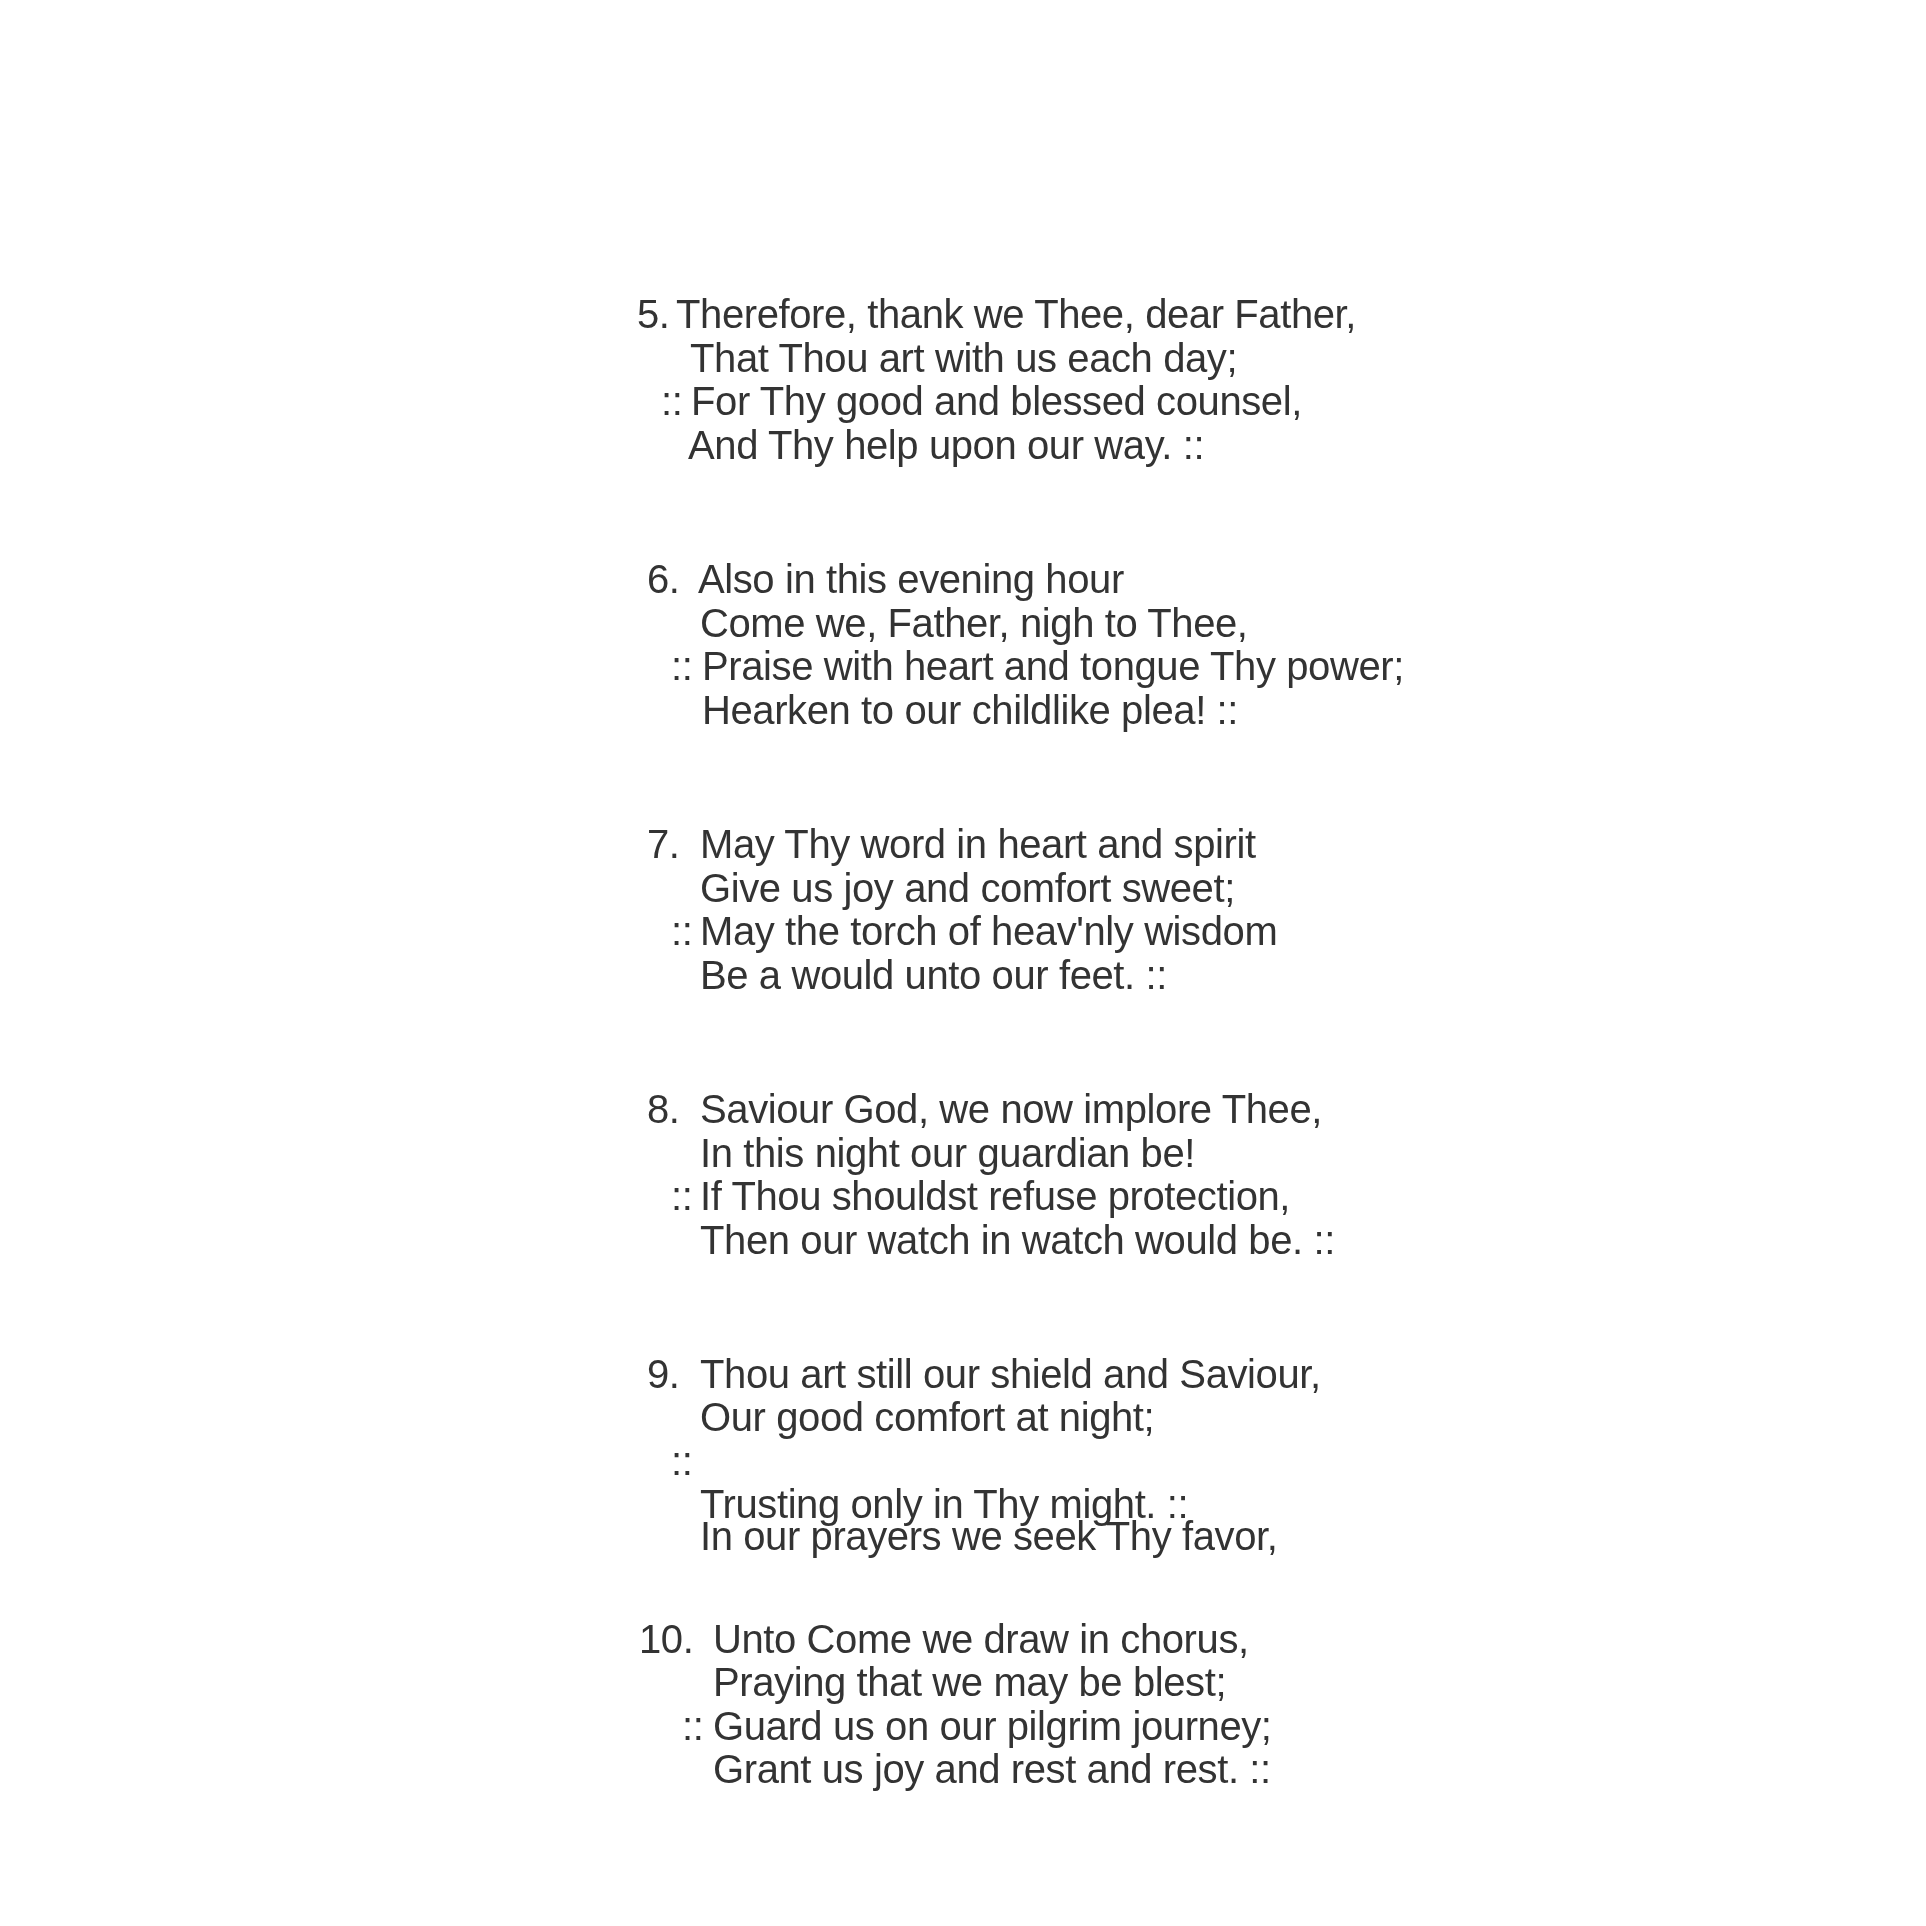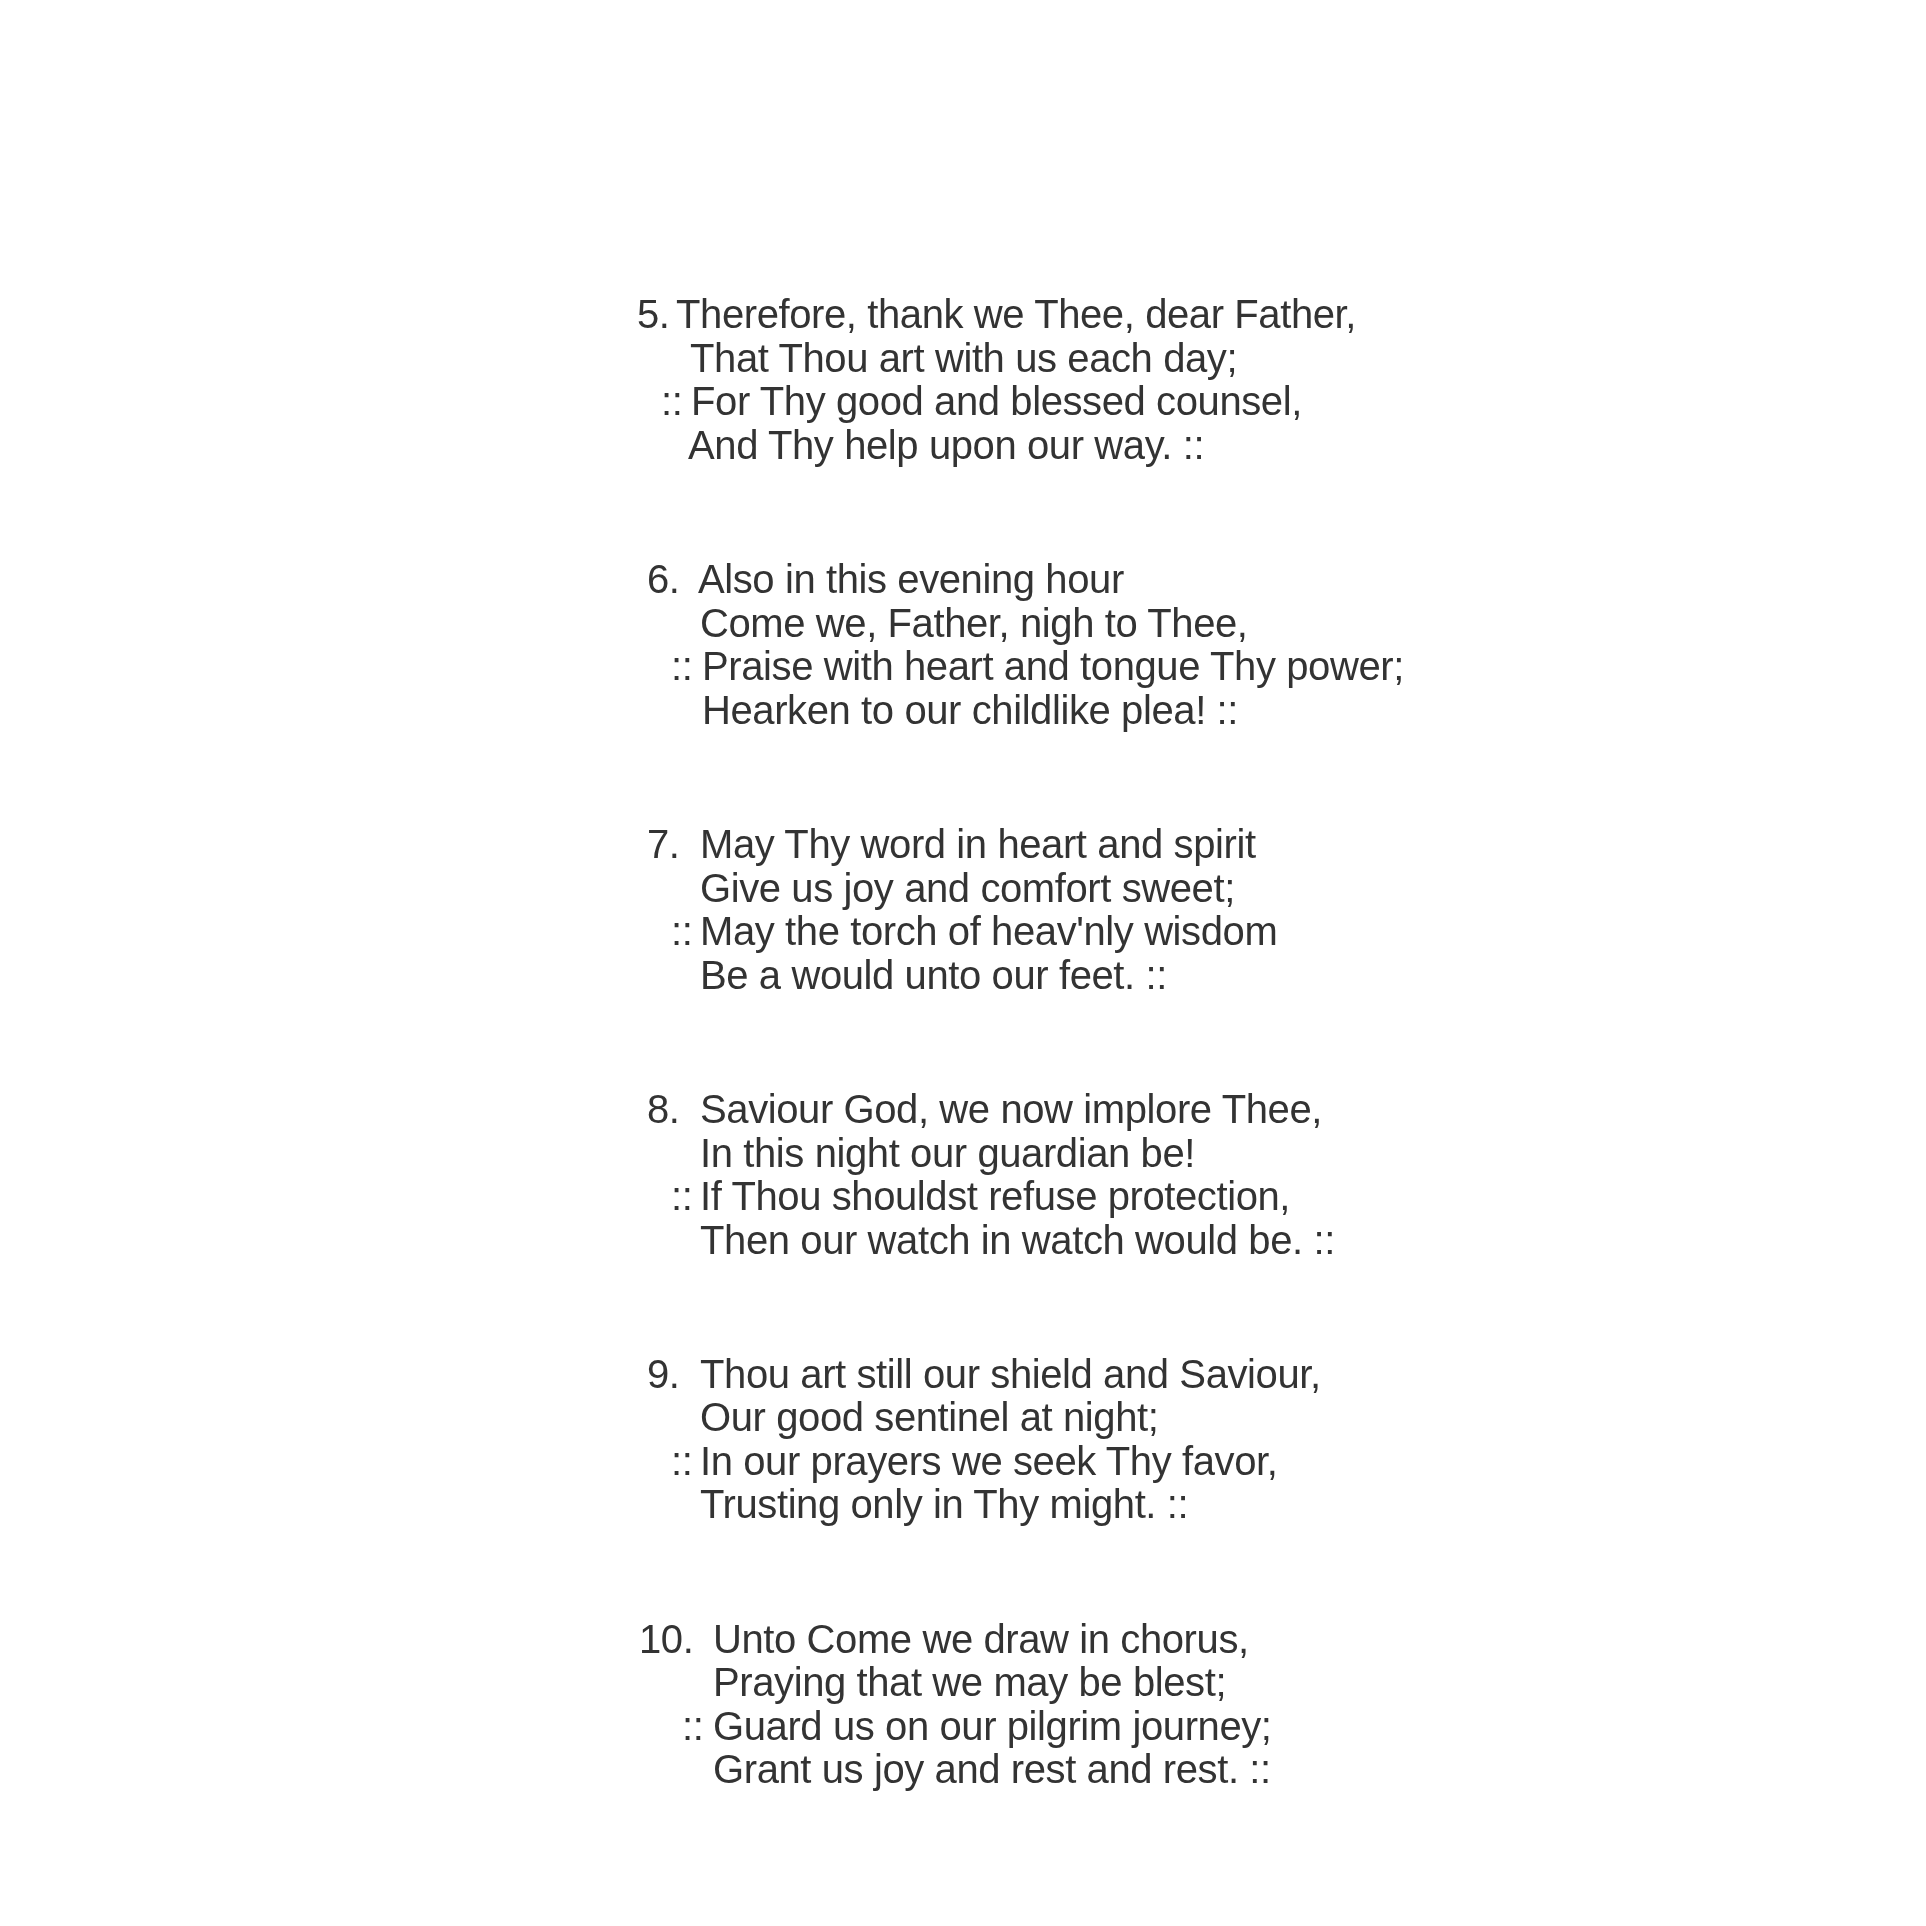--- a/index.html
+++ b/index.html
@@ -52,23 +52,23 @@
     <span class="ln" style="left:700px;top:1089px">Saviour God, we now implore Thee,</span>
     <span class="ln" style="left:700px;top:1133px">In this night our guardian be!</span>
     <span class="ln" style="left:671px;top:1176px">::</span>
     <span class="ln" style="left:700px;top:1176px">If Thou shouldst refuse protection,</span>
     <span class="ln" style="left:700px;top:1220px">Then our watch in watch would be. ::</span>
   </div>
 
   <div>
     <span class="ln" style="left:647px;top:1354px">9.</span>
     <span class="ln" style="left:700px;top:1354px">Thou art still our shield and Saviour,</span>
-    <span class="ln" style="left:700px;top:1397px">Our good sentinel at night;</span>
+    <span class="ln" style="left:700px;top:1397px">Our good comfort at night;</span>
     <span class="ln" style="left:671px;top:1441px">::</span>
-    <span class="ln" style="left:700px;top:1441px">In our prayers we seek Thy favor,</span>
+    <span class="ln" style="left:700px;top:1516px">In our prayers we seek Thy favor,</span>
     <span class="ln" style="left:700px;top:1484px">Trusting only in Thy might. ::</span>
   </div>
 
   <div>
     <span class="ln" style="left:639px;top:1619px">10.</span>
     <span class="ln" style="left:713px;top:1619px">Unto Come we draw in chorus,</span>
     <span class="ln" style="left:713px;top:1662px">Praying that we may be blest;</span>
     <span class="ln" style="left:682px;top:1706px">::</span>
     <span class="ln" style="left:713px;top:1706px">Guard us on our pilgrim journey;</span>
     <span class="ln" style="left:713px;top:1749px">Grant us joy and rest and rest. ::</span>

